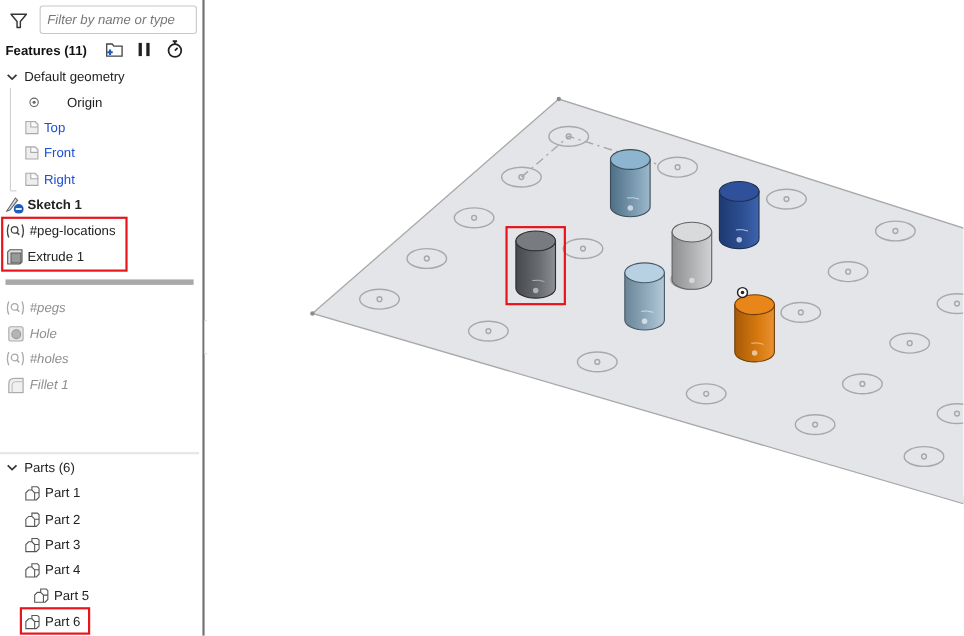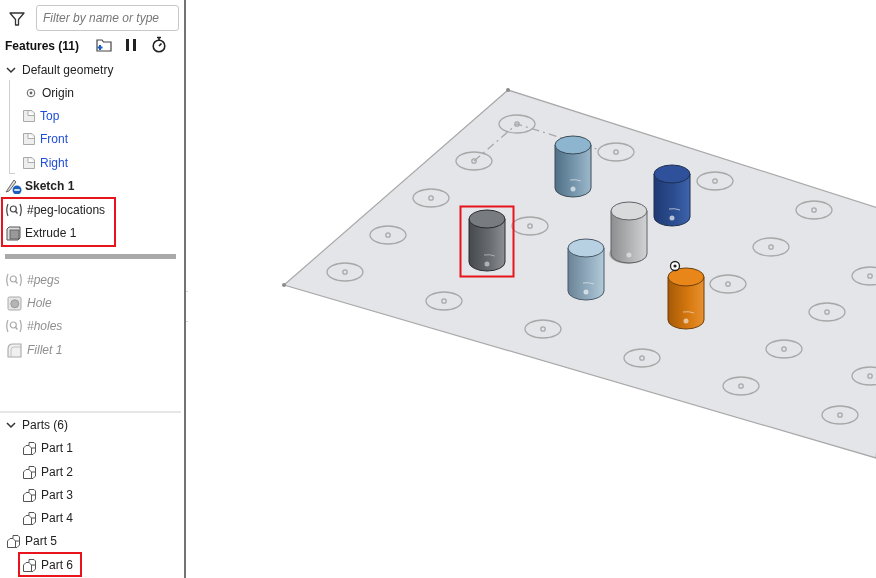--- a/index.html
+++ b/index.html
@@ -81,21 +81,21 @@
       <svg width="10" height="8" viewBox="0 0 10 8">
           <path d="M1 2 L5 6 L9 2" fill="none" stroke="#333" stroke-width="1.5"></path>
         </svg>
     </span>
     <span>Default geometry</span>
   </div>
 
   <div class="tree-line"></div>
   <div class="tree-line-h"></div>
 
-  <div class="row" style="top:83px; left:24px;">
+  <div class="row" style="top:83px; left:24px;gap:19px;">
     <span class="ico">
       <svg width="10" height="10" viewBox="0 0 10 10">
           <circle cx="5" cy="5" r="3.8" fill="none" stroke="#666" stroke-width="1"></circle>
           <circle cx="5" cy="5" r="1.4" fill="#666"></circle>
         </svg>
     </span>
     <span>Origin</span>
   </div>
 
   <div class="row muted" style="top:106px; left:22px;">
@@ -239,21 +239,21 @@
     <span>Part 3</span>
   </div>
   <div class="row" style="top:508px; left:22px;">
     <span class="ico" style="width:15px;">
       <svg width="15" height="15" viewBox="0 0 15 15">
           <path d="M1.5 13.5 V7 L4 4.5 H7 V1.5 H12 L13.5 3 V11 L11 13.5 Z M7 4.5 L9.5 7 V13.5 M9.5 7 H13.5" fill="none" stroke="#555" stroke-width="1"></path>
         </svg>
     </span>
     <span>Part 4</span>
   </div>
-  <div class="row" style="top:531px; left:6px;">
+  <div class="row" style="top:531px; left:30px;">
     <span class="ico" style="width:15px;">
       <svg width="15" height="15" viewBox="0 0 15 15">
           <path d="M1.5 13.5 V7 L4 4.5 H7 V1.5 H12 L13.5 3 V11 L11 13.5 Z M7 4.5 L9.5 7 V13.5 M9.5 7 H13.5" fill="none" stroke="#555" stroke-width="1"></path>
         </svg>
     </span>
     <span>Part 5</span>
   </div>
   <div class="row" style="top:555px; left:22px;">
     <span class="ico" style="width:15px;">
       <svg width="15" height="15" viewBox="0 0 15 15">

